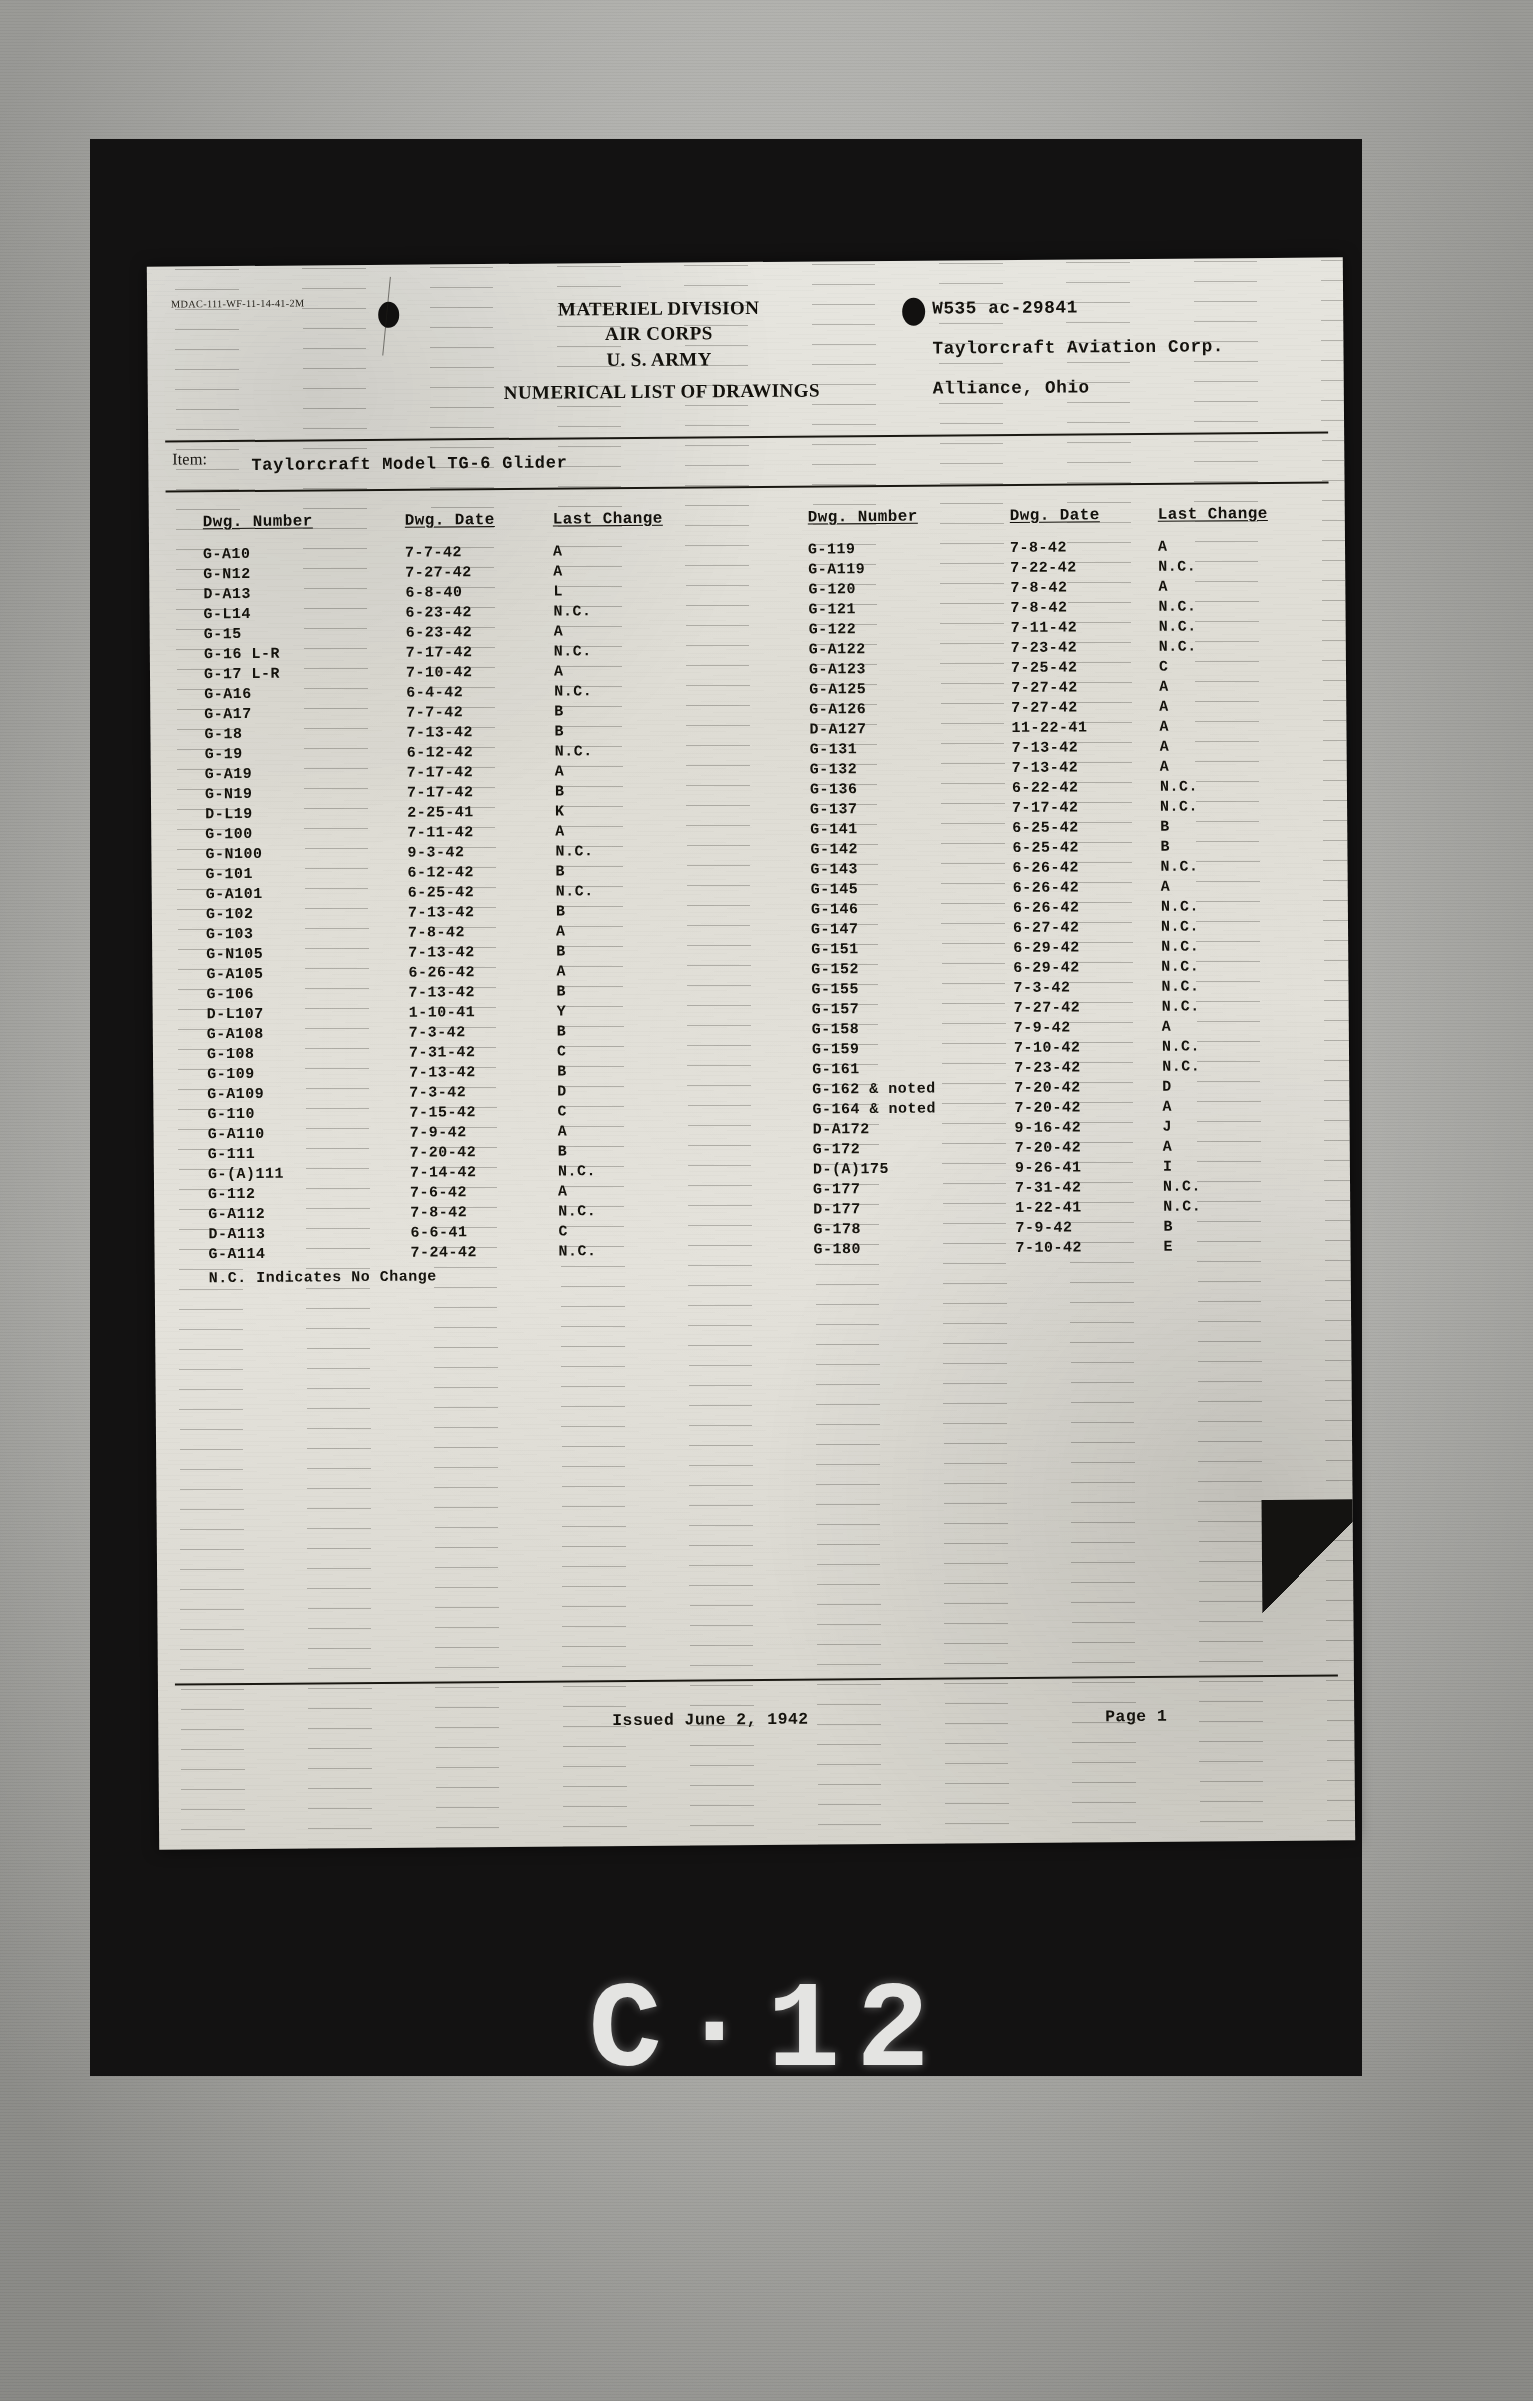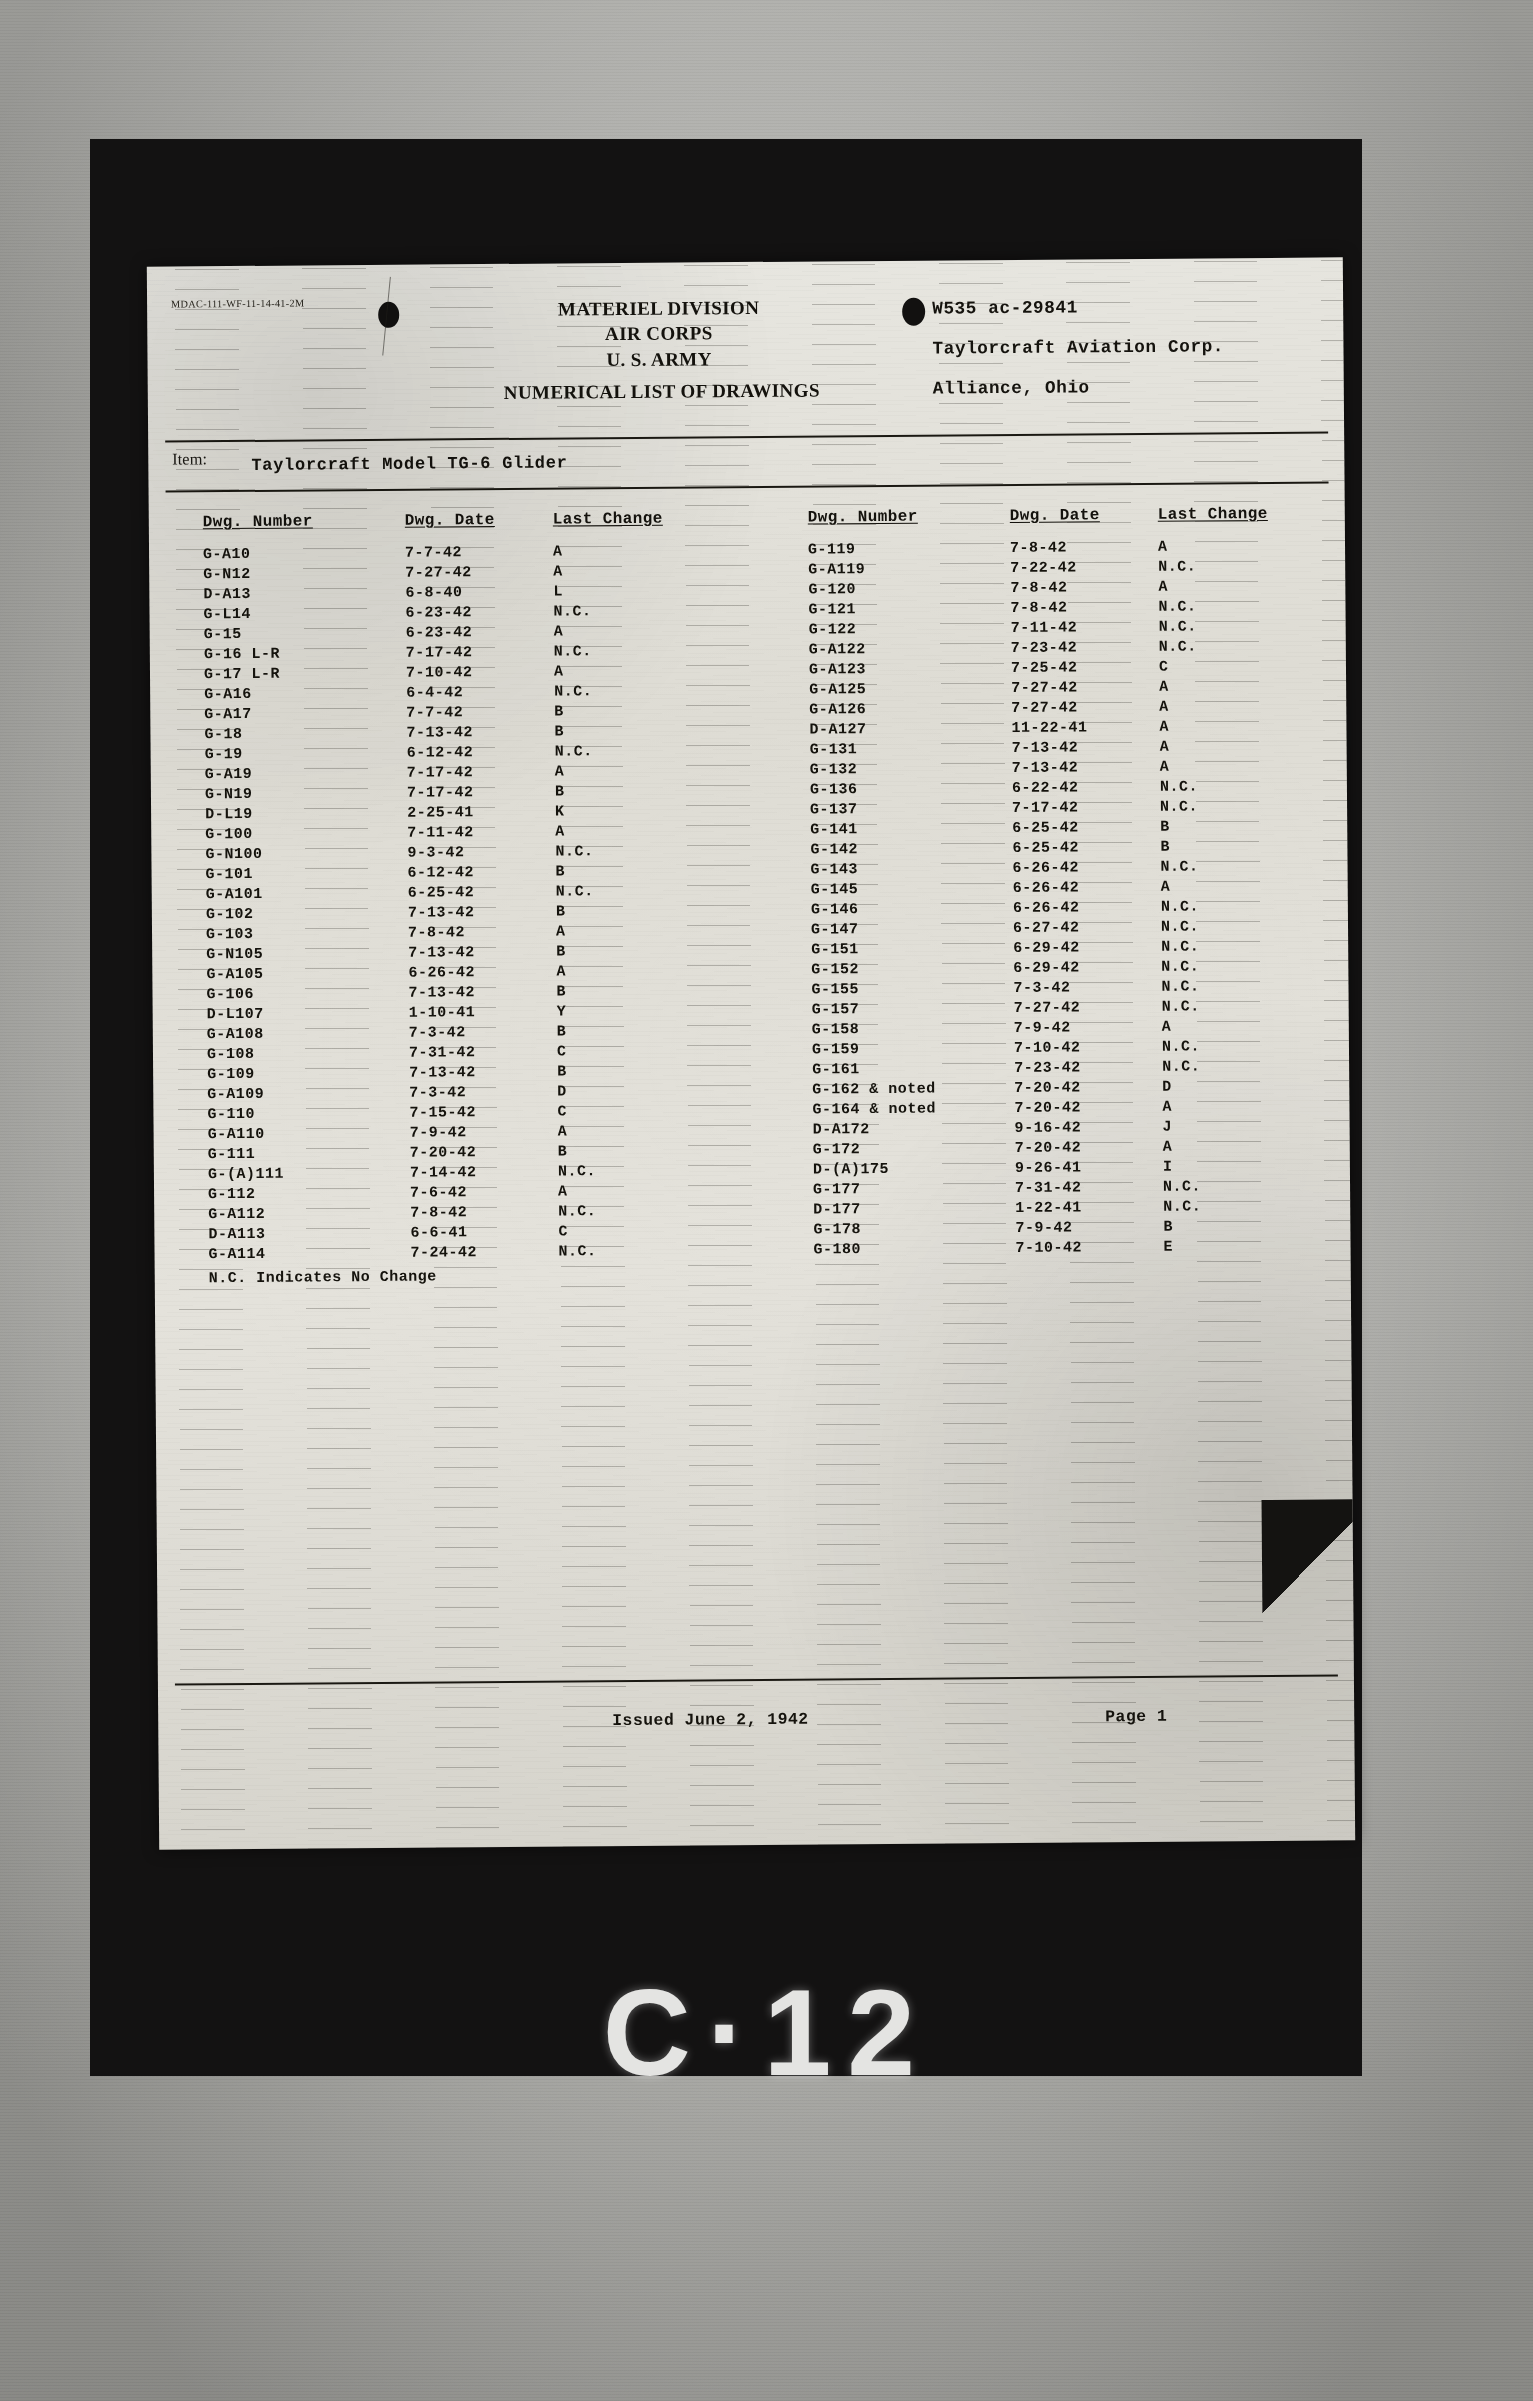--- a/index.html
+++ b/index.html
@@ -138,21 +138,21 @@
 
   
   .tear{
     position:absolute;right:0;bottom:186px;width:91px;height:155px;
     background:linear-gradient(135deg,#161513 0 46%, rgba(0,0,0,0) 46%);
   }
 
   
   #framecode{
     position:absolute;left:0;top:1963px;width:1534px;text-align:center;
-    font-family:Liberation Sans, sans-serif;font-weight:bold;
+    font-family:Liberation Mono, monospace;font-weight:bold;
     font-size:122px;letter-spacing:16px;color:#e4e4e2;
     text-shadow:0 0 9.7px rgba(255,255,255,.35);
     filter:blur(0.7px);
   }
   
   .scratch{position:absolute;background:rgba(35,33,28,.55);transform-origin:top left;}
 </style>
 </head>
 <body>
 

